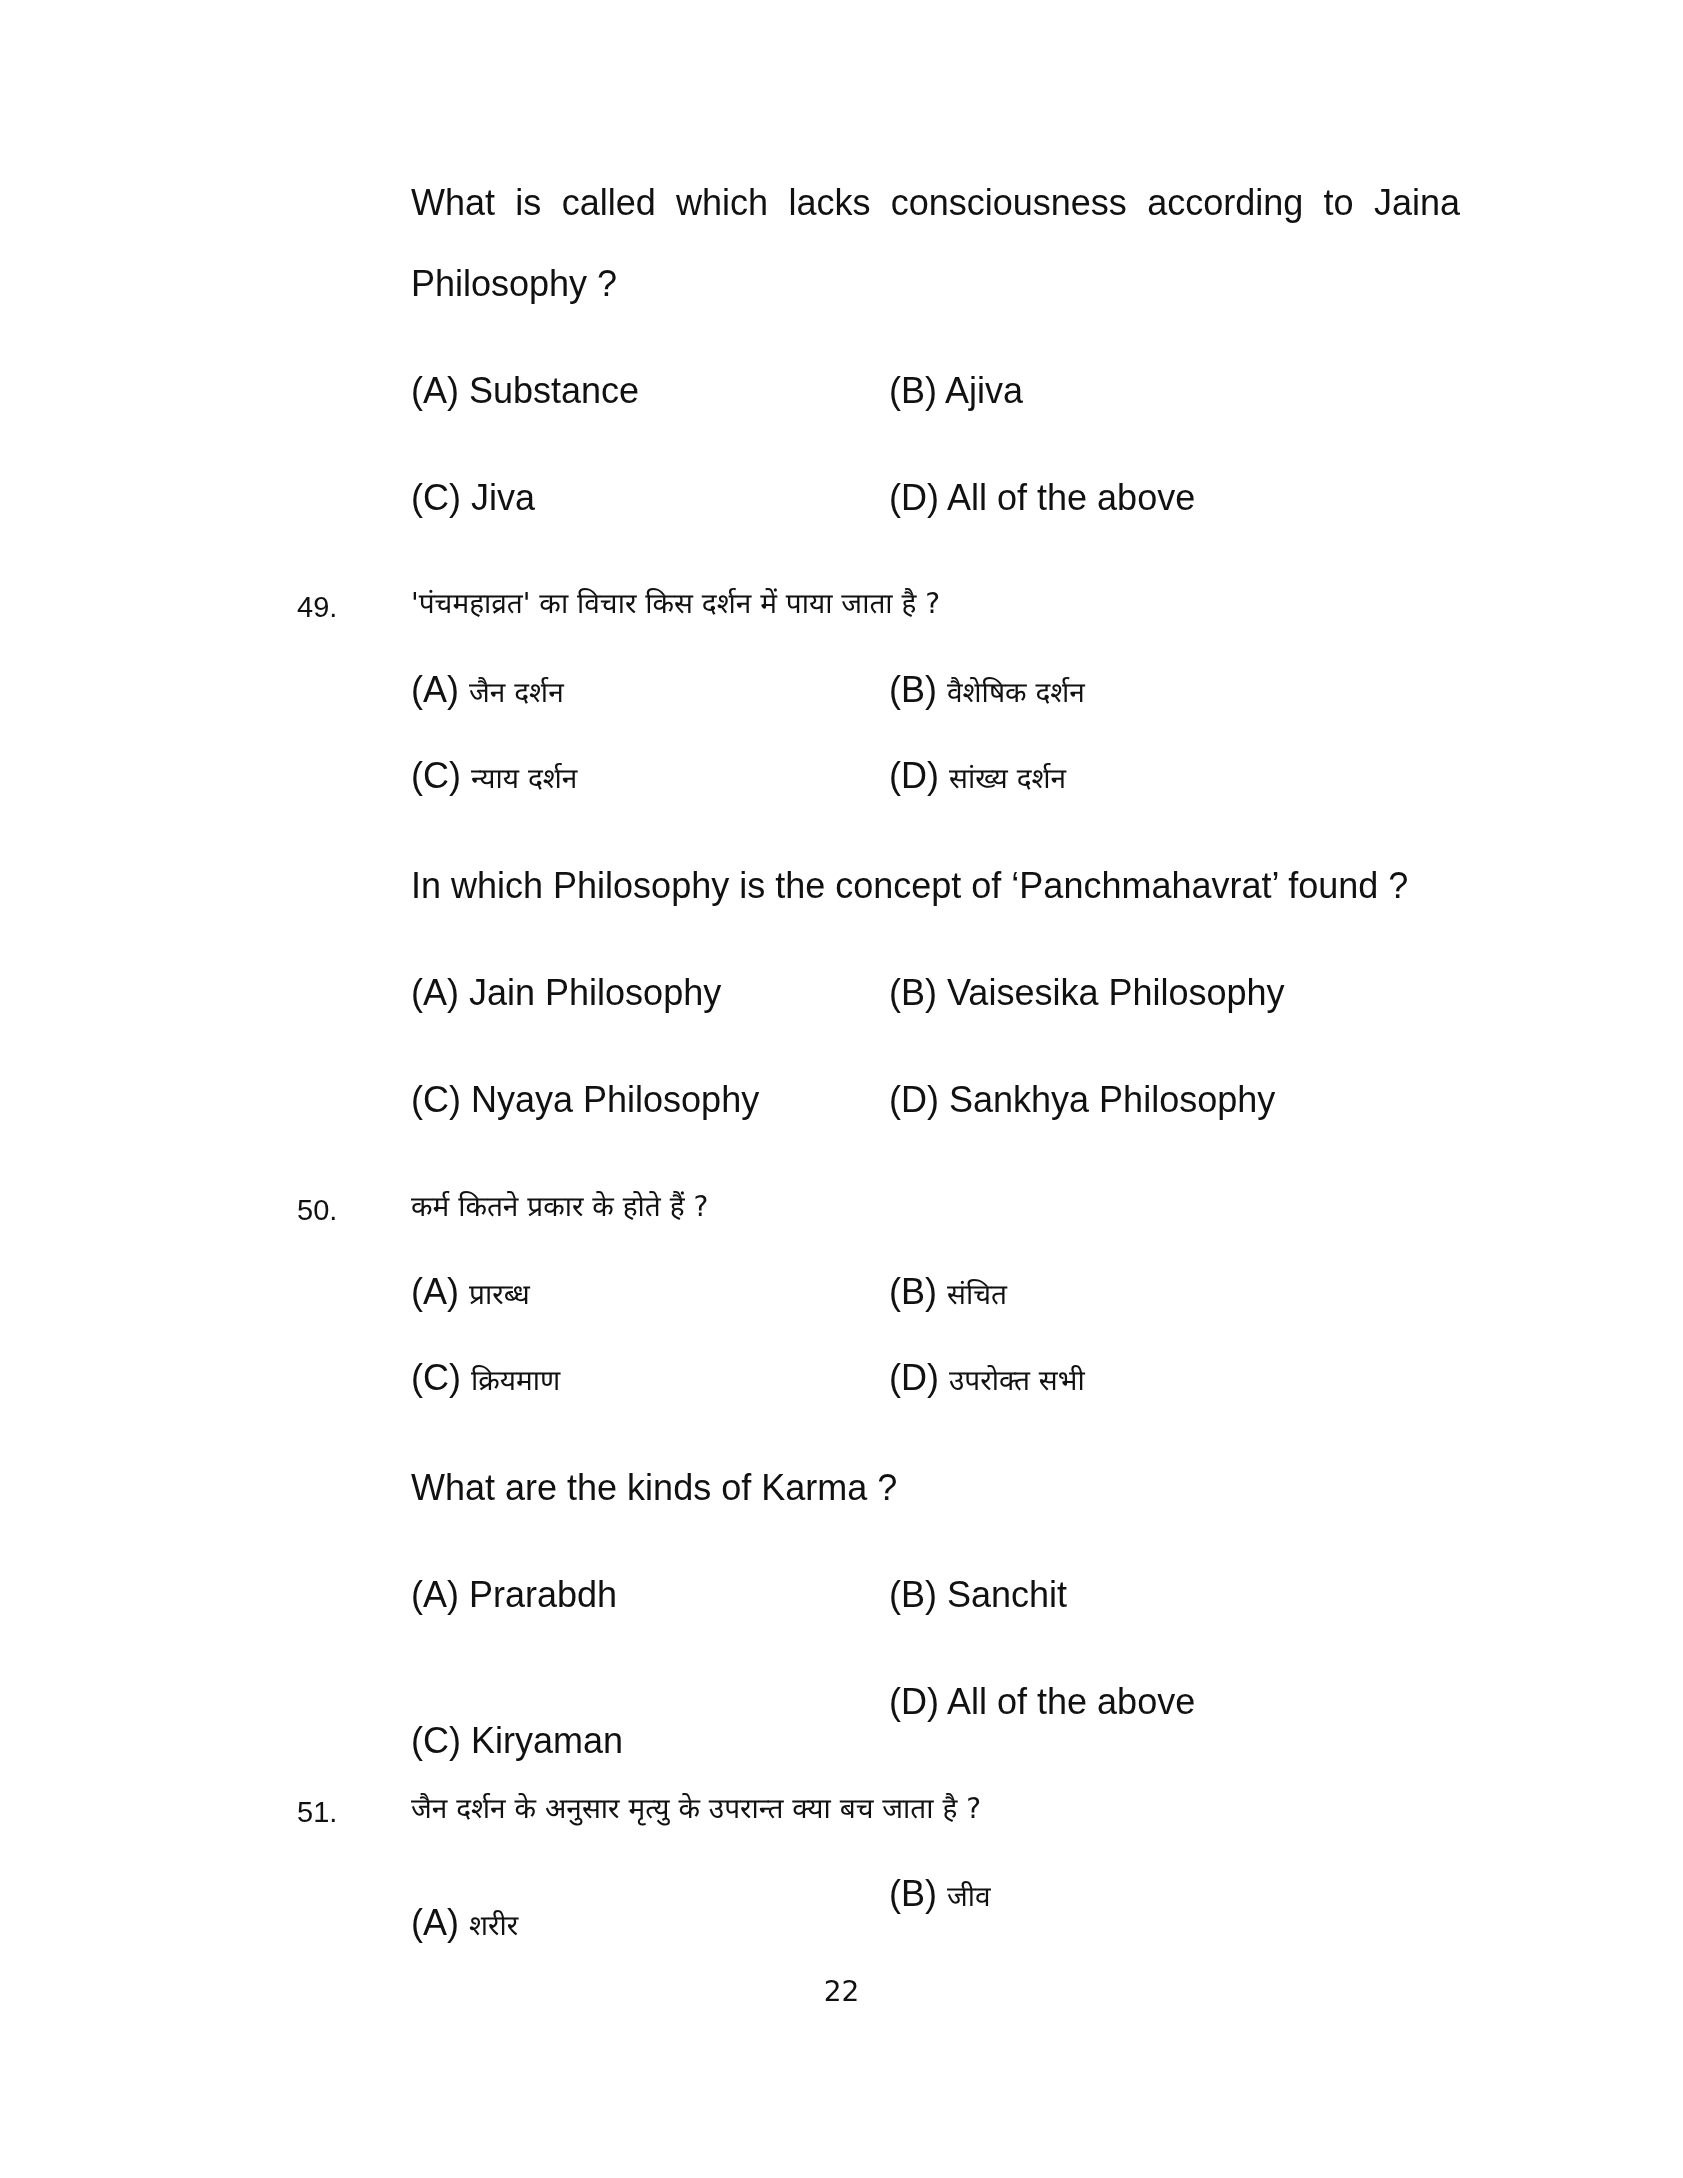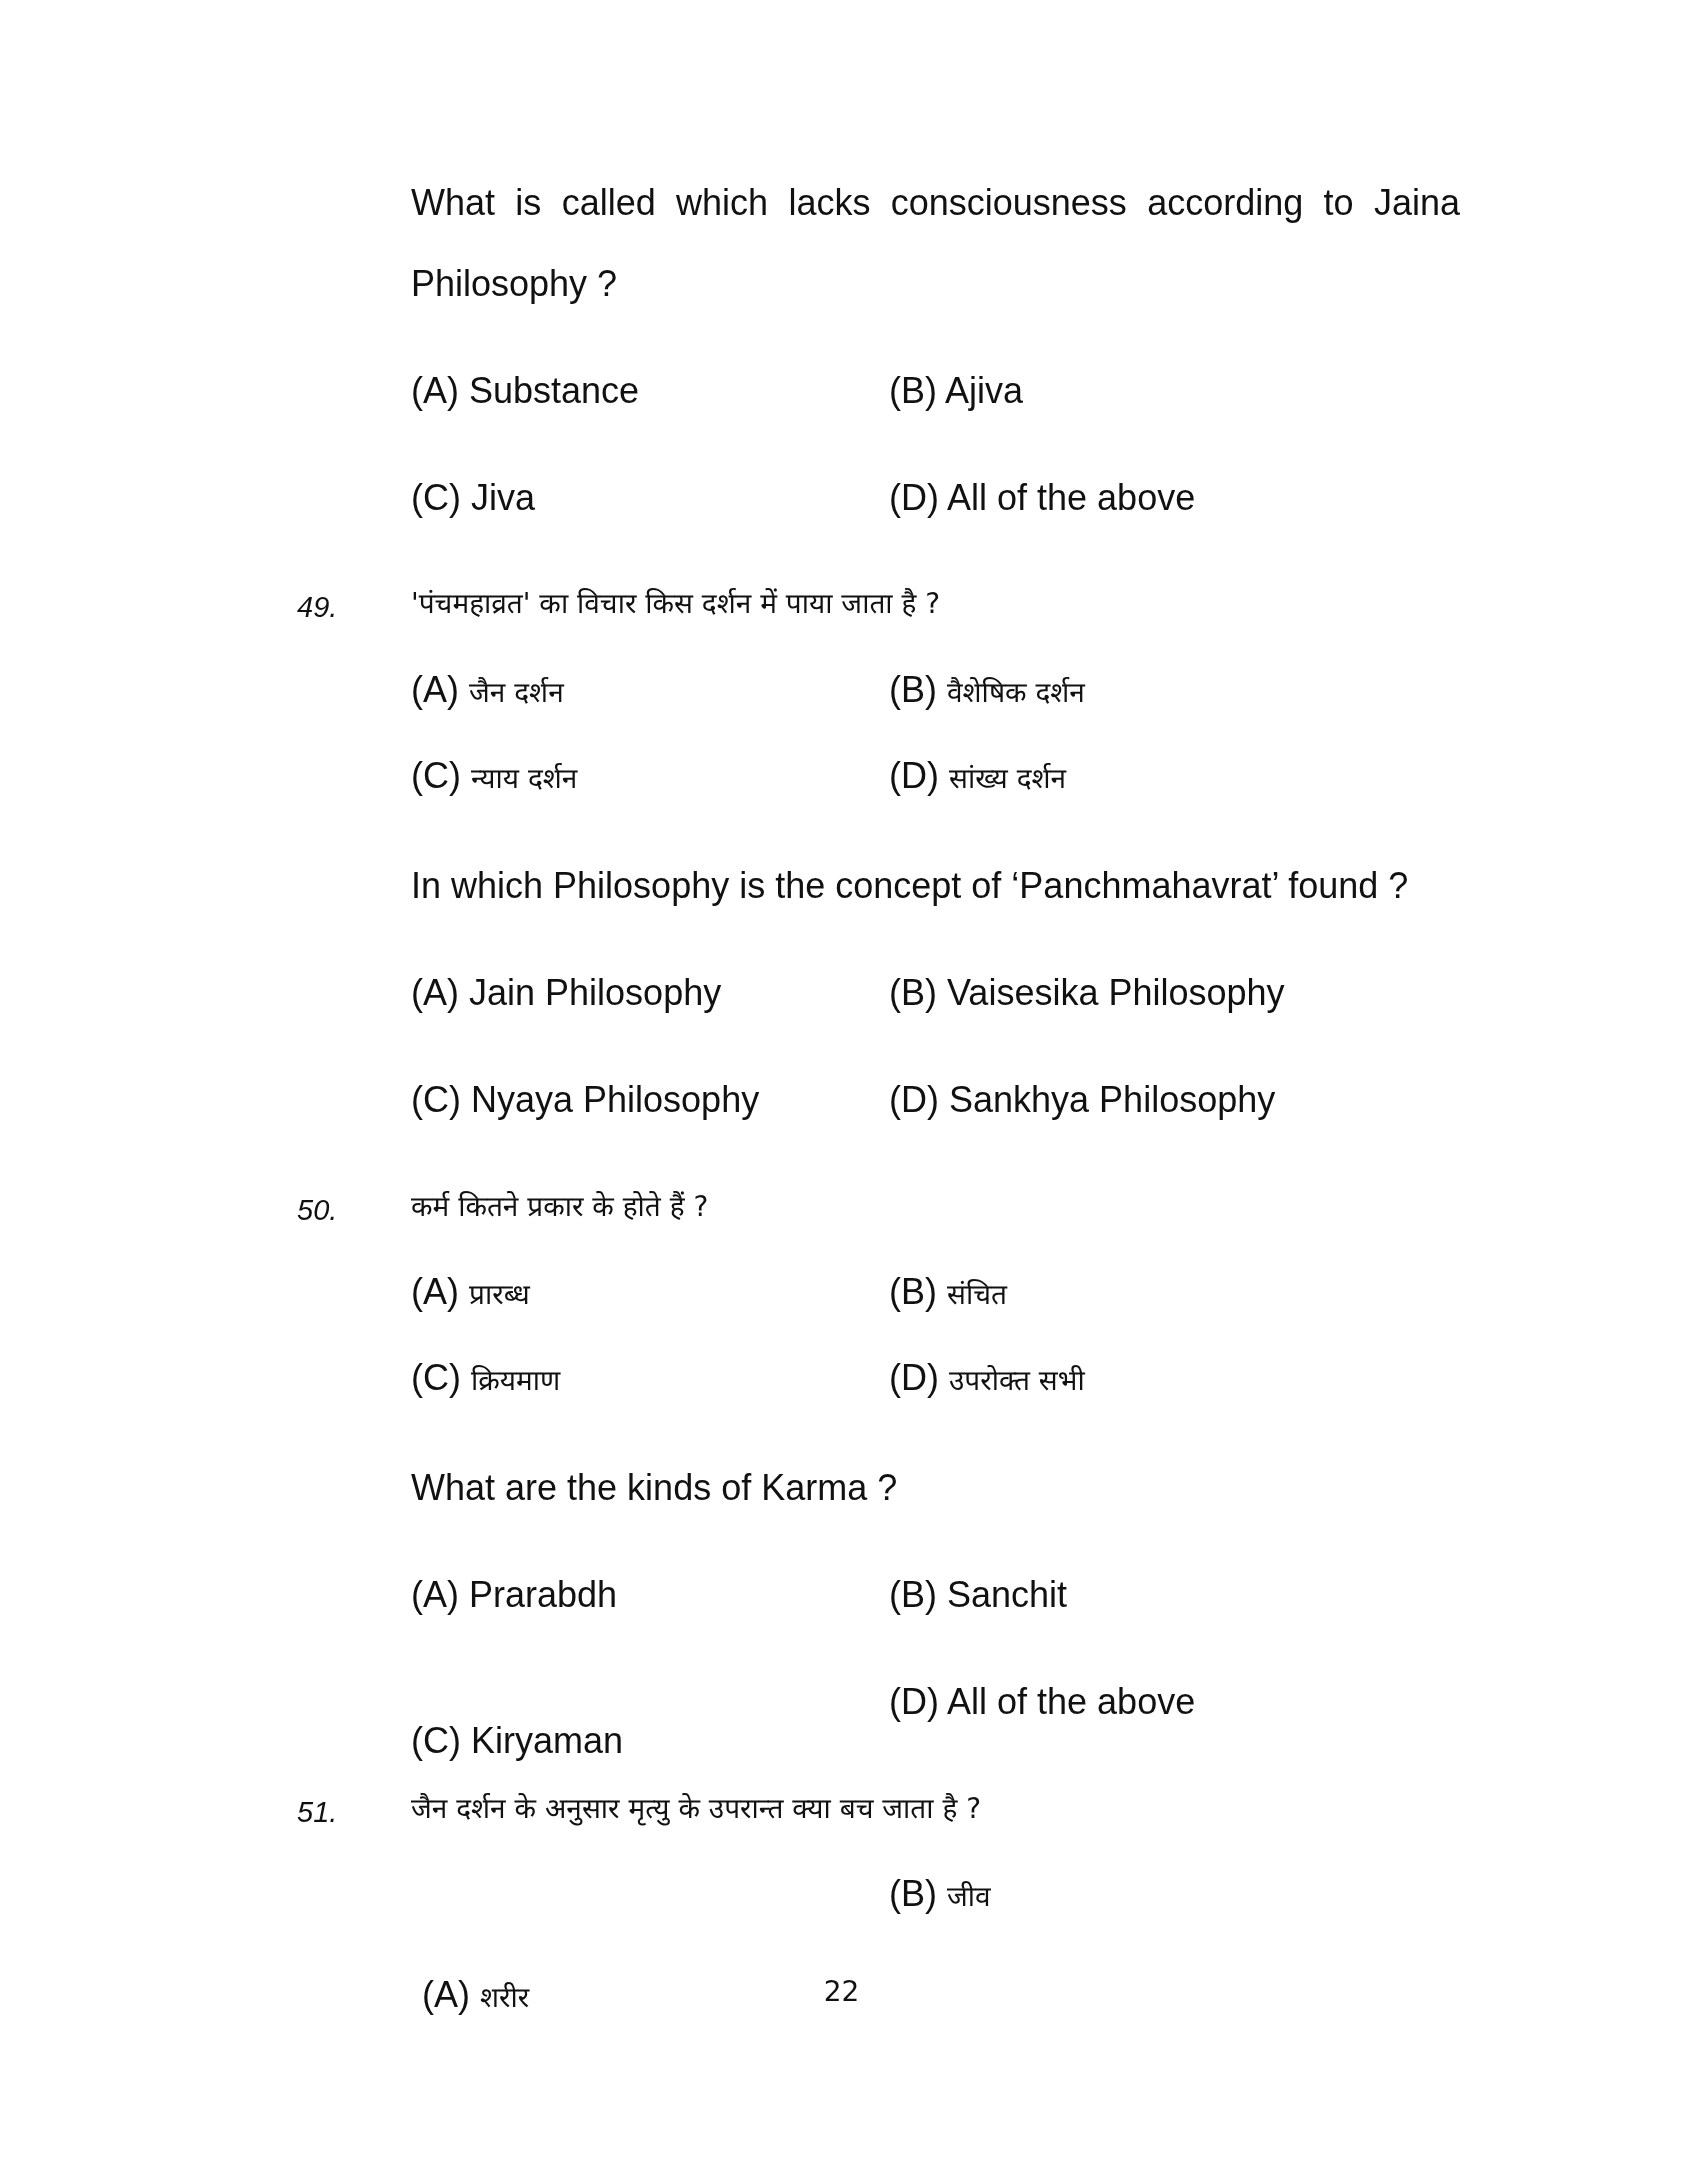--- a/index.html
+++ b/index.html
@@ -1,21 +1,21 @@
 <!DOCTYPE html>
 <html><head>
 <meta charset="utf-8">
 <style>
   html, body { margin: 0; padding: 0; }
   body {
     width: 1683px; height: 2178px; background: #ffffff; position: relative;
     font-family: "Liberation Sans", sans-serif; color: #111111; overflow: hidden;
   }
   .line { position: absolute; font-size: 36px; line-height: 44px; white-space: nowrap; }
-  .qnum { position: absolute; left: 297px; font-size: 29px; line-height: 44px; font-style: italic; }
+  .qnum { position: absolute; left: 297px; font-size: 29px; line-height: 44px; }
   .text { left: 411px; }
   .colB { left: 889px; }
   .justify { width: 1049px; text-align: justify; text-align-last: justify; white-space: normal; }
   .hi { font-family: "DejaVu Sans", sans-serif; font-size: 28px; }
   .opt-label { font-family: "Liberation Sans", sans-serif; font-size: 36px; }
   .pagenum { position: absolute; left: 0; width: 1683px; text-align: center; top: 1975px;
     font-family: "DejaVu Sans", sans-serif; font-size: 28px; }
 </style>
 </head>
 <body>
@@ -54,17 +54,17 @@
 <div class="line text" style="top:1466px;">What are the kinds of Karma ?</div>
 
 <div class="line text" style="top:1573px;"><span>(A)</span> <span>Prarabdh</span></div>
 <div class="line colB" style="top:1573px;"><span>(B)</span> <span>Sanchit</span></div>
 <div class="line text" style="top:1680px;margin-top:39px;"><span>(C)</span> <span>Kiryaman</span></div>
 <div class="line colB" style="top:1680px;"><span>(D)</span> <span>All of the above</span></div>
 
 <div class="qnum" style="top:1790px;">51.</div>
 <div class="line text hi" style="top:1787px;">जैन दर्शन के अनुसार मृत्यु के उपरान्त क्या बच जाता है ?</div>
 
-<div class="line text" style="top:1973px;margin-left:11px;"><span class="opt-label">(A)</span> <span class="hi">शरीर</span></div>
+<div class="line text" style="top:1901px;"><span class="opt-label">(A)</span> <span class="hi">शरीर</span></div>
 <div class="line colB" style="top:1872px;"><span class="opt-label">(B)</span> <span class="hi">जीव</span></div>
 
 <div class="pagenum">22</div>
 
 
 </body></html>

